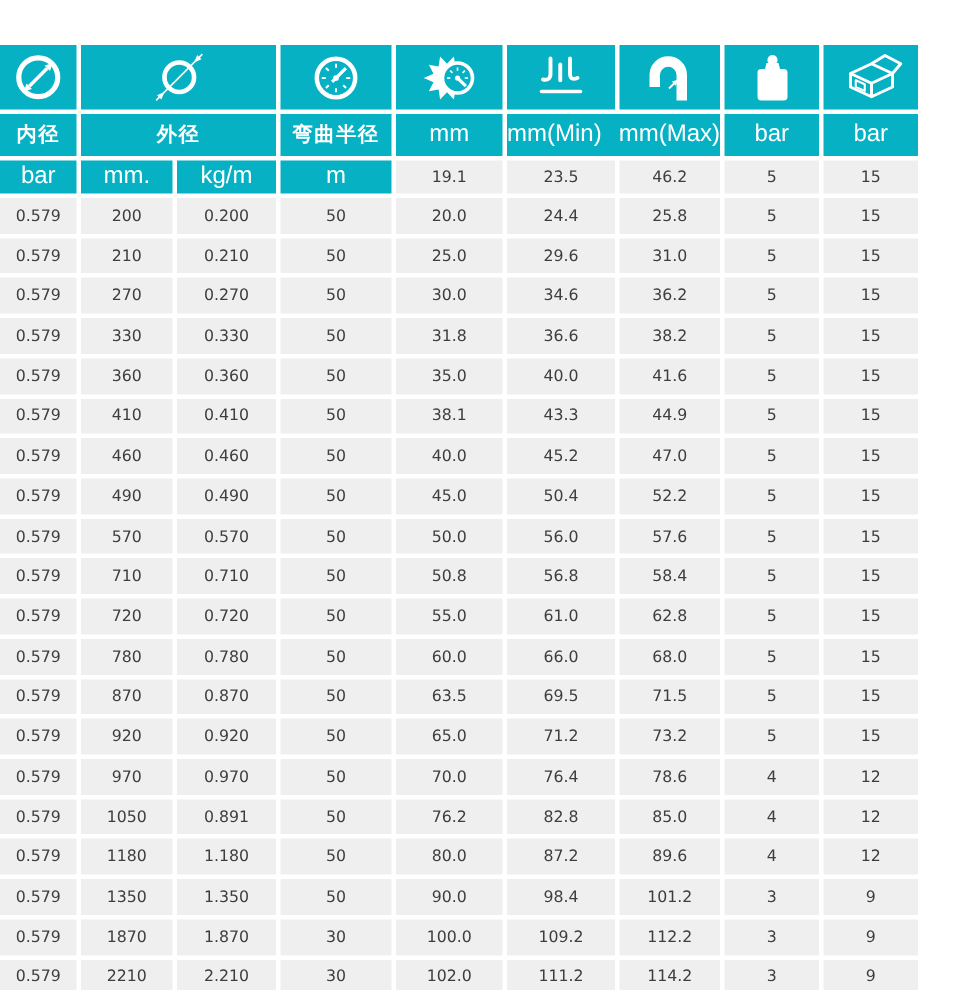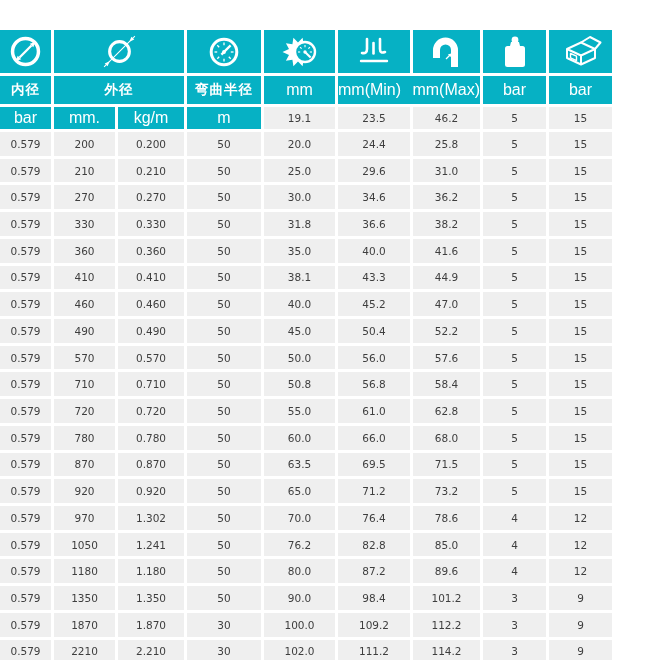--- a/index.html
+++ b/index.html
@@ -259,30 +259,30 @@
       <div class="cell data-cell">920</div>
       <div class="cell data-cell">0.920</div>
       <div class="cell data-cell">50</div>
       <div class="cell data-cell">65.0</div>
       <div class="cell data-cell">71.2</div>
       <div class="cell data-cell">73.2</div>
       <div class="cell data-cell">5</div>
       <div class="cell data-cell">15</div>
       <div class="cell data-cell">0.579</div>
       <div class="cell data-cell">970</div>
-      <div class="cell data-cell">1.302</div>
+      <div class="cell data-cell">0.970</div>
       <div class="cell data-cell">50</div>
       <div class="cell data-cell">70.0</div>
       <div class="cell data-cell">76.4</div>
       <div class="cell data-cell">78.6</div>
       <div class="cell data-cell">4</div>
       <div class="cell data-cell">12</div>
       <div class="cell data-cell">0.579</div>
       <div class="cell data-cell">1050</div>
-      <div class="cell data-cell">1.241</div>
+      <div class="cell data-cell">0.891</div>
       <div class="cell data-cell">50</div>
       <div class="cell data-cell">76.2</div>
       <div class="cell data-cell">82.8</div>
       <div class="cell data-cell">85.0</div>
       <div class="cell data-cell">4</div>
       <div class="cell data-cell">12</div>
       <div class="cell data-cell">0.579</div>
       <div class="cell data-cell">1180</div>
       <div class="cell data-cell">1.180</div>
       <div class="cell data-cell">50</div>

